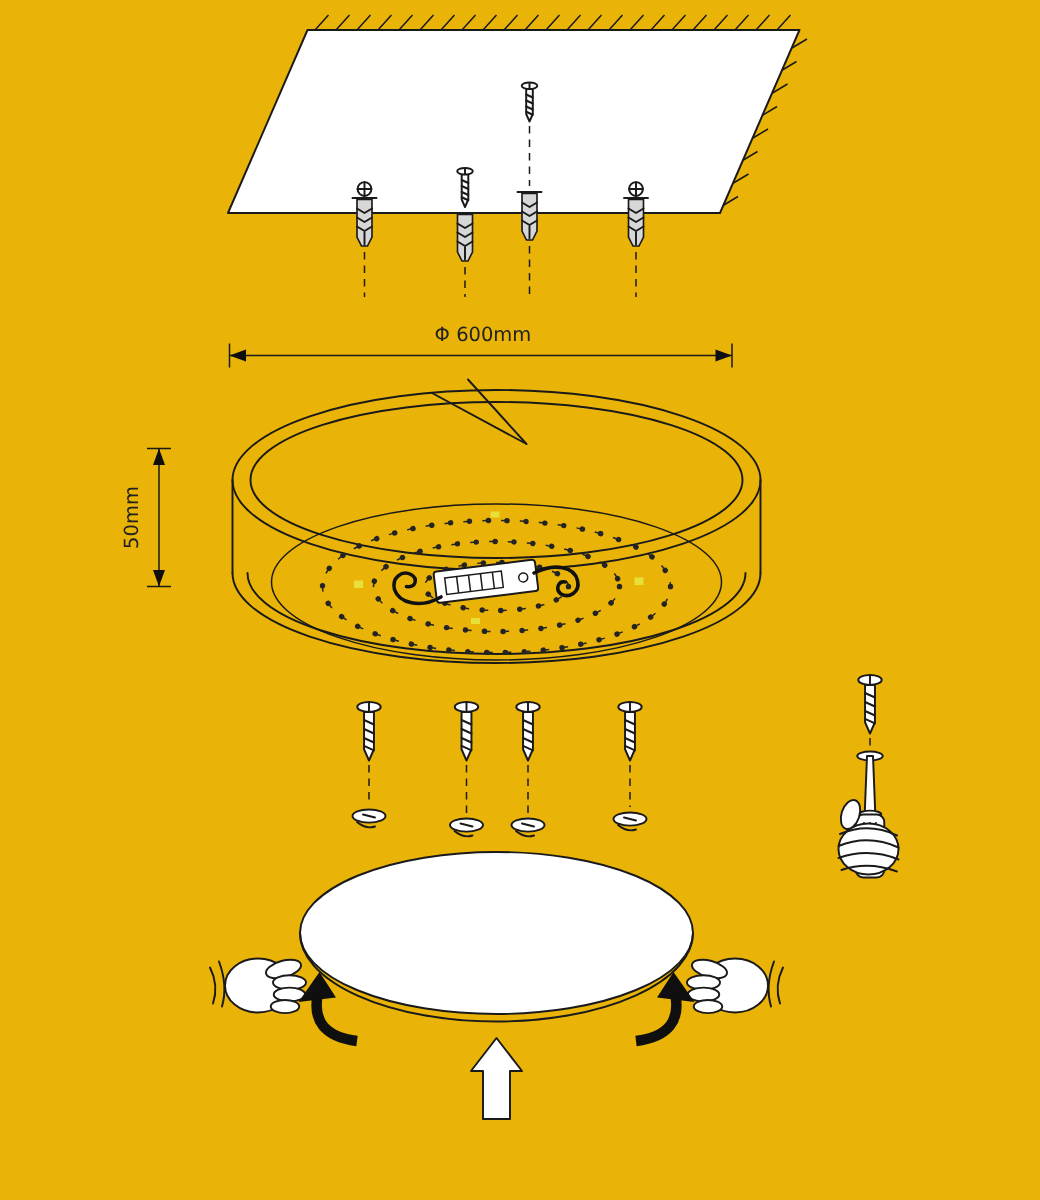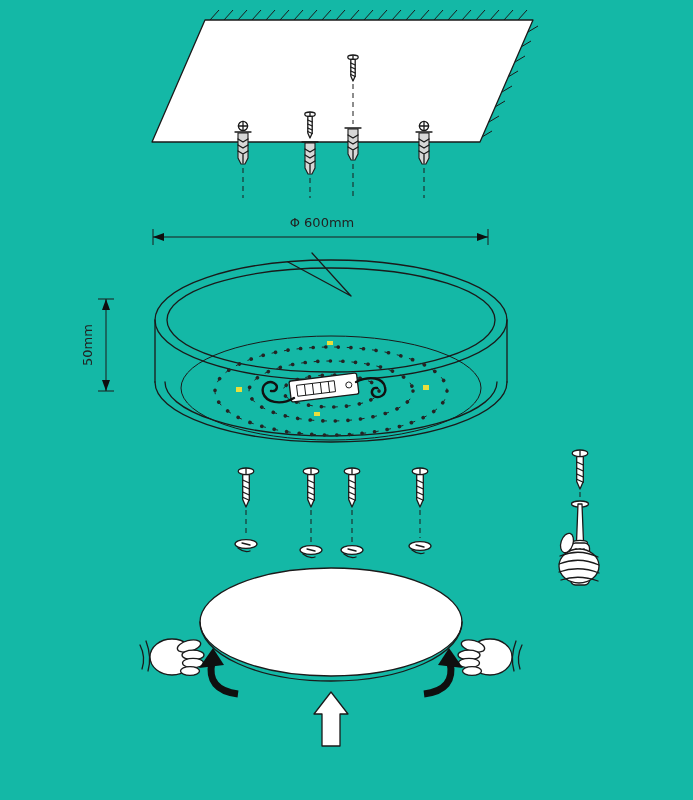--- a/index.html
+++ b/index.html
@@ -1,17 +1,17 @@
 <!DOCTYPE html>
 <html><head>
 <meta charset="utf-8">
 <style>
   html,body { margin:0; padding:0; background:#ffffff; }
   .stage {
-    width:693px; height:800px; background:#14b8a6; position:relative;
+    width:693px; height:800px; background:#eab308; position:relative;
     font-family:"DejaVu Sans", sans-serif; overflow:hidden;
   }
   svg { display:block; }
   .st  { stroke:#1a1a1a; stroke-width:1.3; fill:none; stroke-linecap:round; stroke-linejoin:round; vector-effect:non-scaling-stroke; }
   .thin{ stroke:#1a1a1a; stroke-width:1;   fill:none; vector-effect:non-scaling-stroke; }
   .sf  { stroke:#1a1a1a; stroke-width:1.3; fill:#ffffff; stroke-linejoin:round; vector-effect:non-scaling-stroke; }
   .sg  { stroke:#1a1a1a; stroke-width:1.1; fill:#d7d7d7; vector-effect:non-scaling-stroke; }
   .dash{ stroke:#1a1a1a; stroke-width:1;   fill:none; stroke-dasharray:5 4; vector-effect:non-scaling-stroke; }
   .dot { stroke:#242424; stroke-width:3.6; fill:none; stroke-dasharray:0.1 12.5; stroke-linecap:round; }
   .dsh2{ stroke:#242424; stroke-width:1;   fill:none; stroke-dasharray:5 7.6; stroke-dashoffset:4; }

